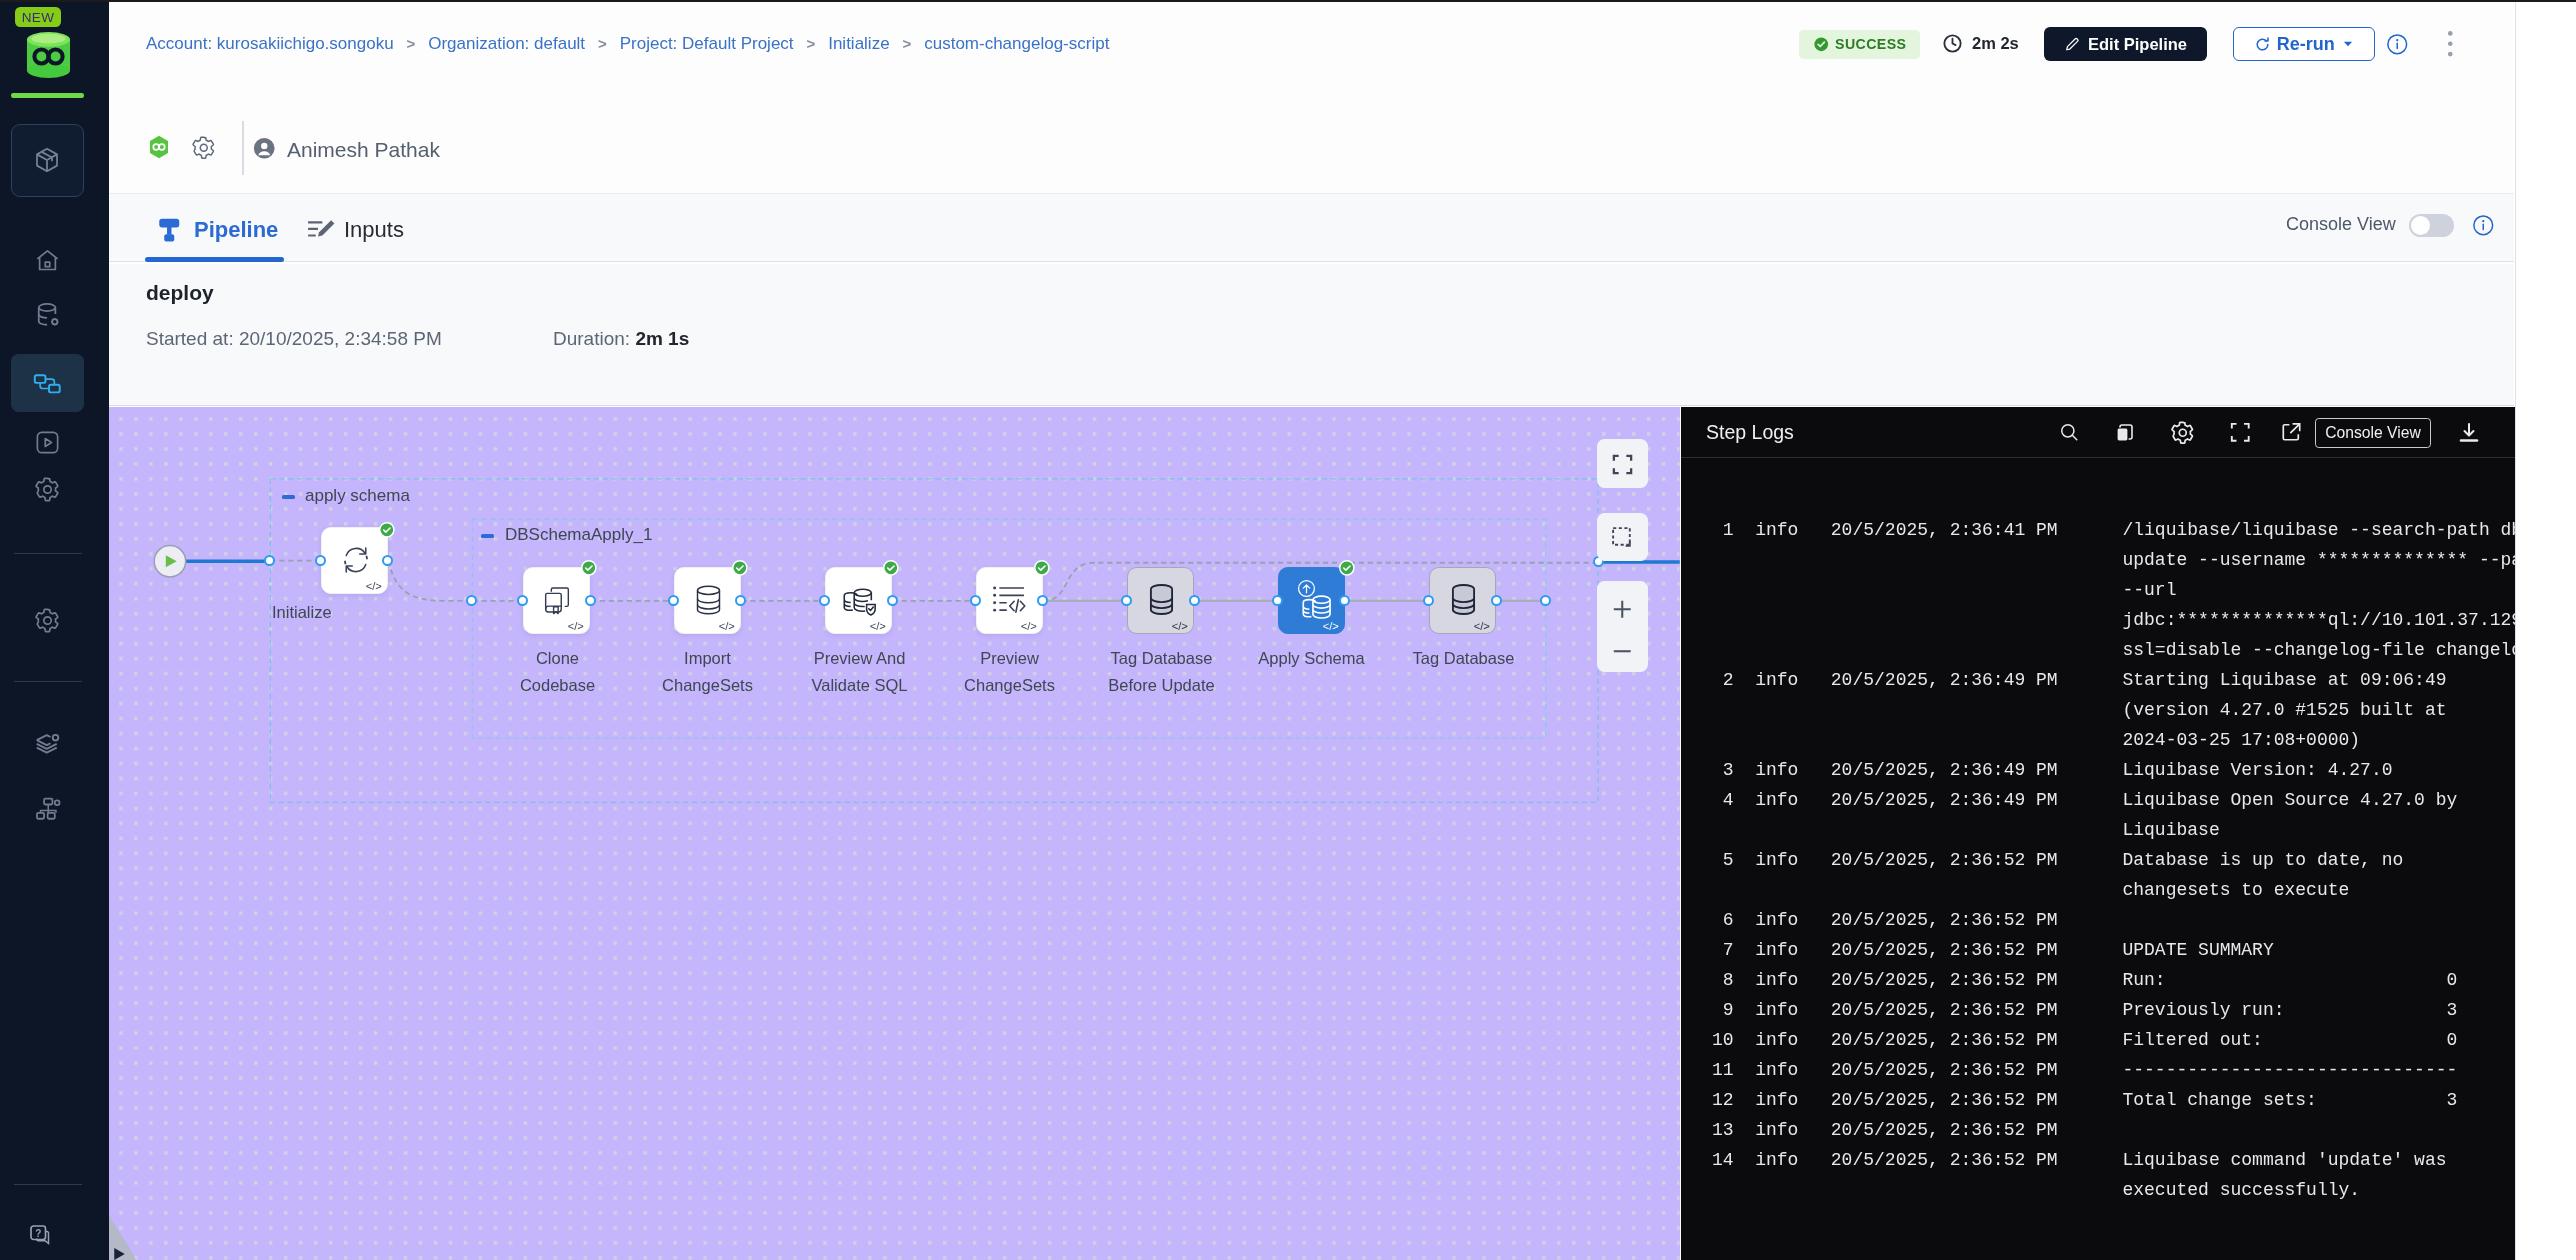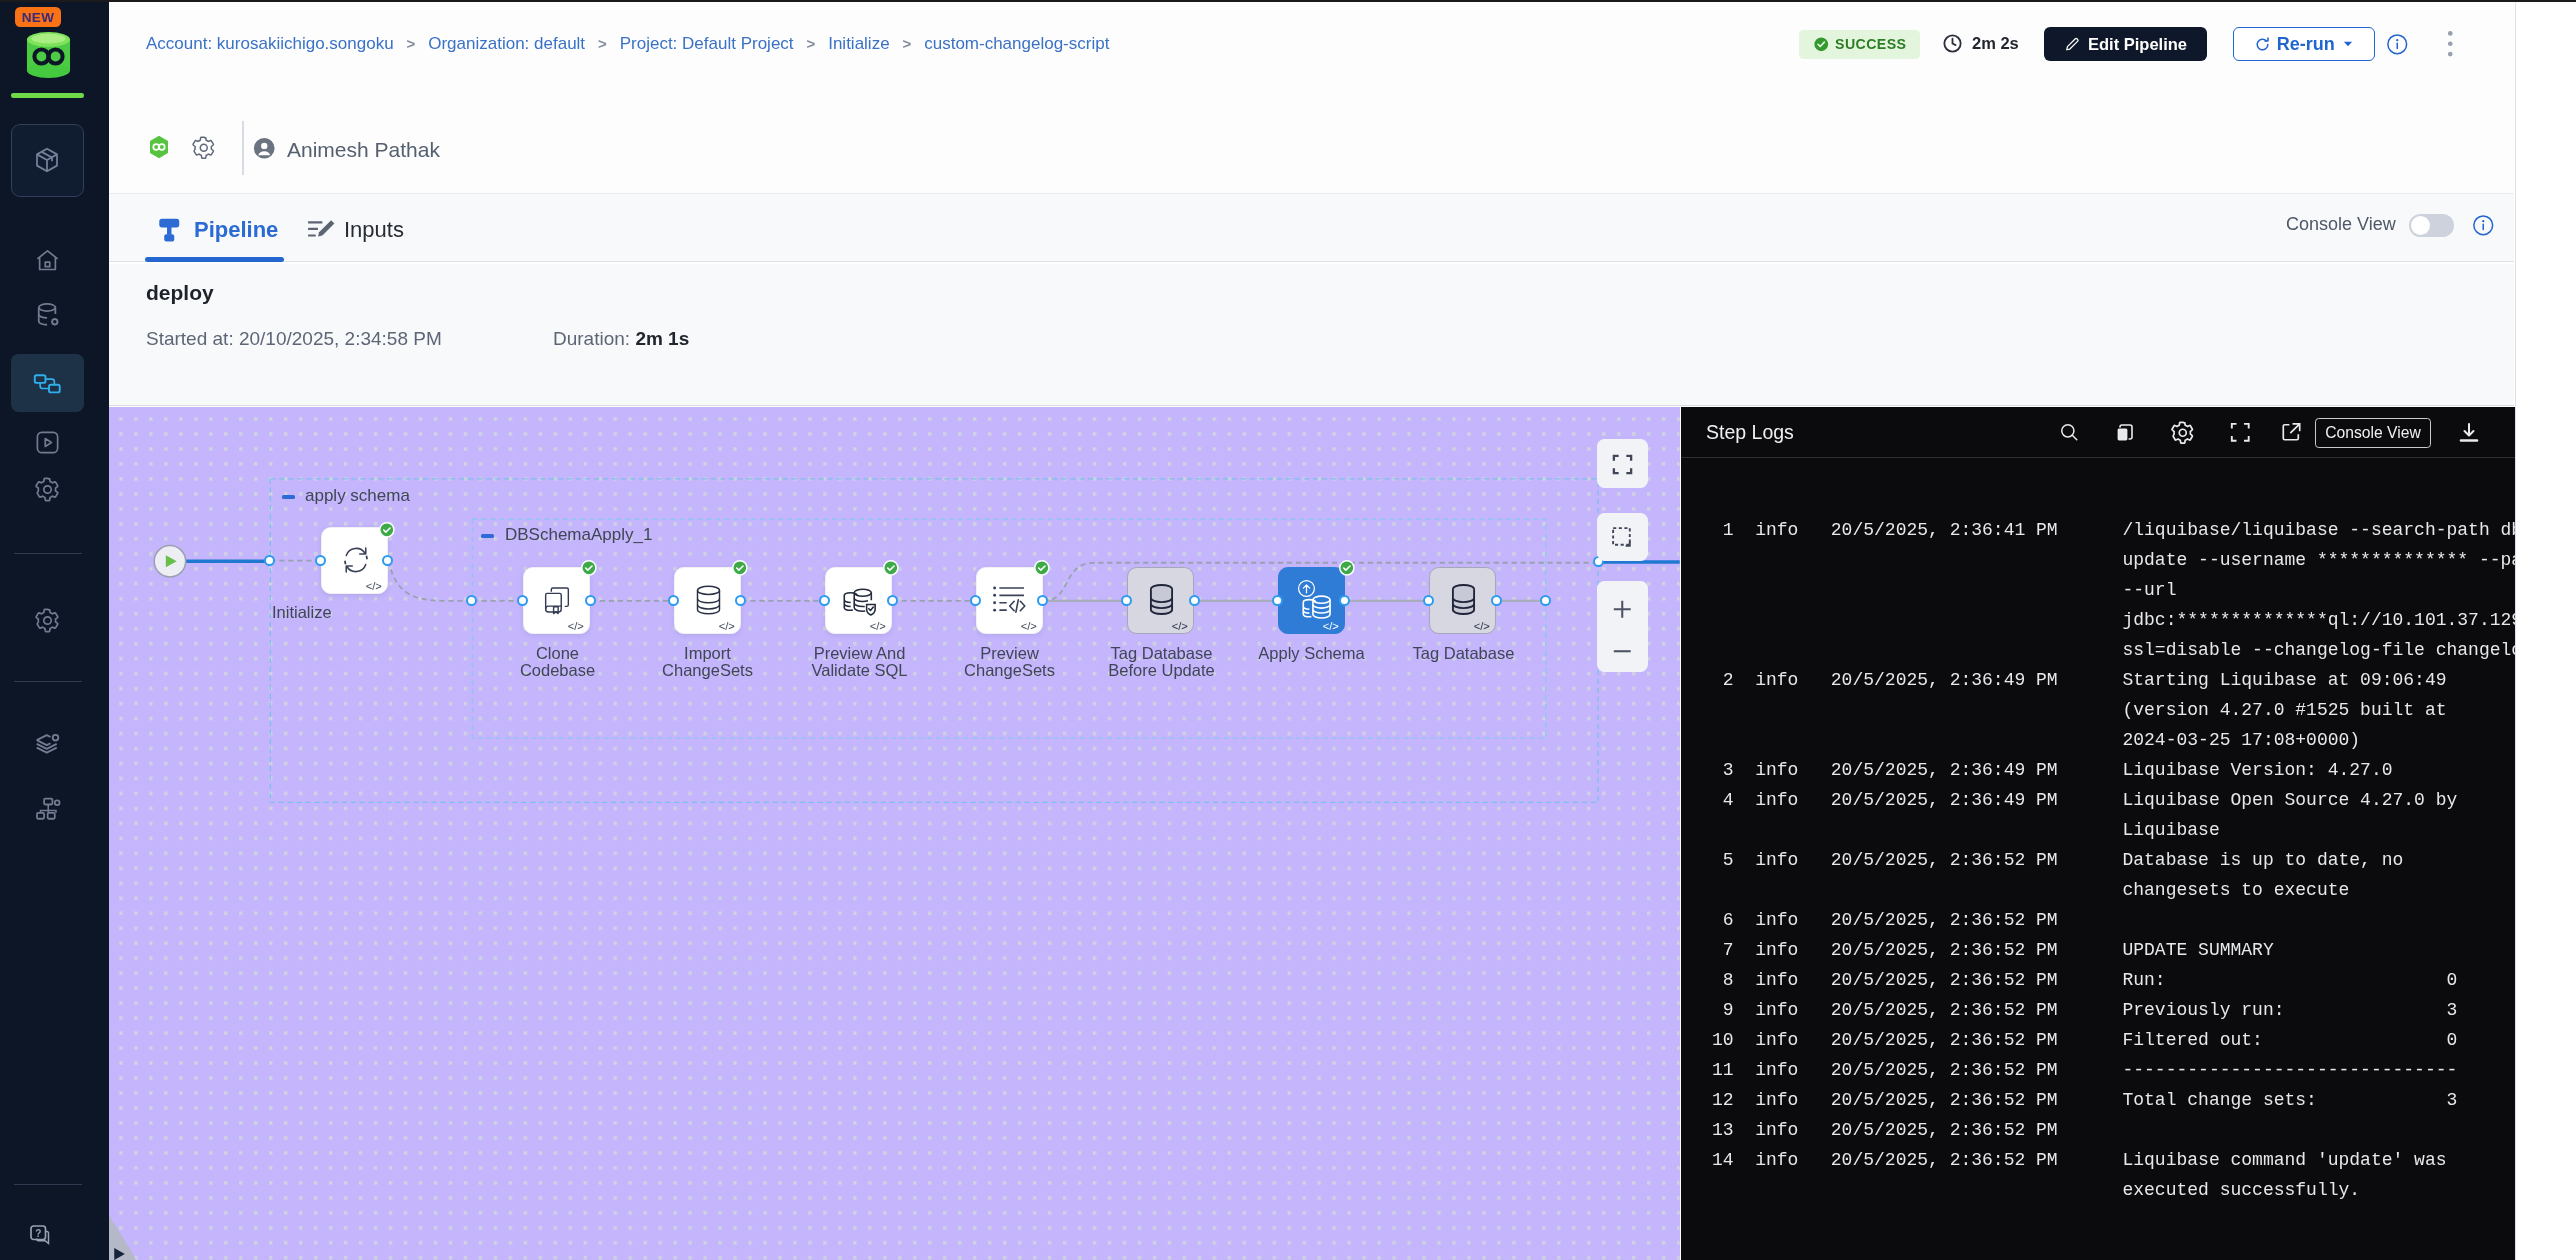--- a/index.html
+++ b/index.html
@@ -14,21 +14,21 @@
     <defs>
     <path id="gearp" d="M13.9 2.6 l.4 2.3 a7.3 7.3 0 0 1 2 1.15 l2.2-.85 a.55.55 0 0 1 .65.23 l1.9 3.24 a.55.55 0 0 1-.13.7 l-1.82 1.48 a7.3 7.3 0 0 1 0 2.3 l1.82 1.48 a.55.55 0 0 1 .13.7 l-1.9 3.24 a.55.55 0 0 1-.65.23 l-2.2-.85 a7.3 7.3 0 0 1-2 1.15 l-.4 2.3 a.55.55 0 0 1-.54.44 h-2.72 a.55.55 0 0 1-.54-.44 l-.4-2.3 a7.3 7.3 0 0 1-2-1.15 l-2.2.85 a.55.55 0 0 1-.65-.23 l-1.9-3.24 a.55.55 0 0 1 .13-.7 L3.9 13.15 a7.3 7.3 0 0 1 0-2.3 L2.08 9.37 a.55.55 0 0 1-.13-.7 l1.9-3.24 a.55.55 0 0 1 .65-.23 l2.2.85 a7.3 7.3 0 0 1 2-1.15 l.4-2.3 a.55.55 0 0 1 .54-.44 h2.72 a.55.55 0 0 1 .54.44 Z M12 8.7 a3.3 3.3 0 1 0 0 6.6 a3.3 3.3 0 0 0 0-6.6 Z"></path>
   </defs>
   </svg>
 
   <div class="abs" style="left:0;top:0;width:2576px;height:2.2px;background:#1b1b1e;"></div>
 
   <div class="abs" style="left:2515px;top:2.2px;width:61px;height:1258px;background:#ffffff;border-left:1.5px solid #dfe0e8;"></div>
 
   <div id="sidebar" class="abs" style="left:0;top:2.2px;width:109px;height:1258px;background:#0c1626;">
-    <div class="abs" style="left:15px;top:5.2px;padding:2.2px 6.7px;background:#f97316;border-radius:5.2px;color:#3a2a78;font-size:13.5px;font-weight:700;letter-spacing:0.4px;text-align:center;">NEW</div>
+    <div class="abs" style="left:15px;top:5.2px;padding:2.2px 6.7px;background:#84cc16;border-radius:5.2px;color:#3a2a78;font-size:13.5px;font-weight:400;letter-spacing:0.4px;text-align:center;">NEW</div>
 
     <svg class="abs" style="left:24px;top:28.5px;" width="49" height="48" viewBox="0 0 66 64">
       <path d="M4 11 h58 v42 h-58 z" fill="#4ecb44"></path>
       <ellipse cx="33" cy="53" rx="29" ry="10" fill="#45c93e"></ellipse>
       <ellipse cx="33" cy="11" rx="29" ry="10" fill="#7fe25b"></ellipse>
       <ellipse cx="33" cy="10" rx="23" ry="6.5" fill="#a9ed83"></ellipse>
       <circle cx="23.5" cy="34" r="9.5" stroke="#0c1626" stroke-width="5.5" fill="none"></circle>
       <circle cx="42.5" cy="34" r="9.5" stroke="#0c1626" stroke-width="5.5" fill="none"></circle>
     </svg>
     <div class="abs" style="left:11.2px;top:91px;width:73px;height:4.5px;background:#6fd94a;border-radius:2.2px;"></div>
@@ -395,21 +395,21 @@
     </div>
 
     <svg class="abs" style="left:0;bottom:0;" width="27" height="45" viewBox="0 0 36 60">
       <path d="M0 0 C10 18 26 40 36 60 L0 60 Z" fill="#b4b8c7"></path>
       <path d="M7 44 L21 52 L7 60 Z" fill="#17233a"></path>
     </svg>
   </div>
   <style>
     .conn { width:11.2px;height:11.2px;background:#fff;border:2.4px solid #2d9bf0;border-radius:50%; }
     .chk { }
-    .lbl { width:165px;text-align:center;font-size:16.5px;line-height:17px;color:#3f4655; }
+    .lbl { width:165px;text-align:center;font-size:16.5px;line-height:27px;color:#3f4655; }
   </style>
 
   <div id="logpanel" class="abs" style="left:1681px;top:407px;width:834px;height:853px;background:#0b0b0d;overflow:hidden;">
 
     <div class="abs" style="left:0;top:0;width:834px;height:51px;border-bottom:0.7px solid #2e2e34;"></div>
     <div class="abs" style="left:25px;top:13.5px;font-size:19.5px;color:#eef0f2;">Step Logs</div>
 
     <svg class="abs" style="left:377px;top:14.2px;" width="22.5" height="22.5" viewBox="0 0 24 24" fill="none" stroke="#e8eaec" stroke-width="1.6">
       <circle cx="10.5" cy="10.5" r="6.5"></circle>
       <path d="M15.5 15.5 L20 20" stroke-linecap="round"></path>

